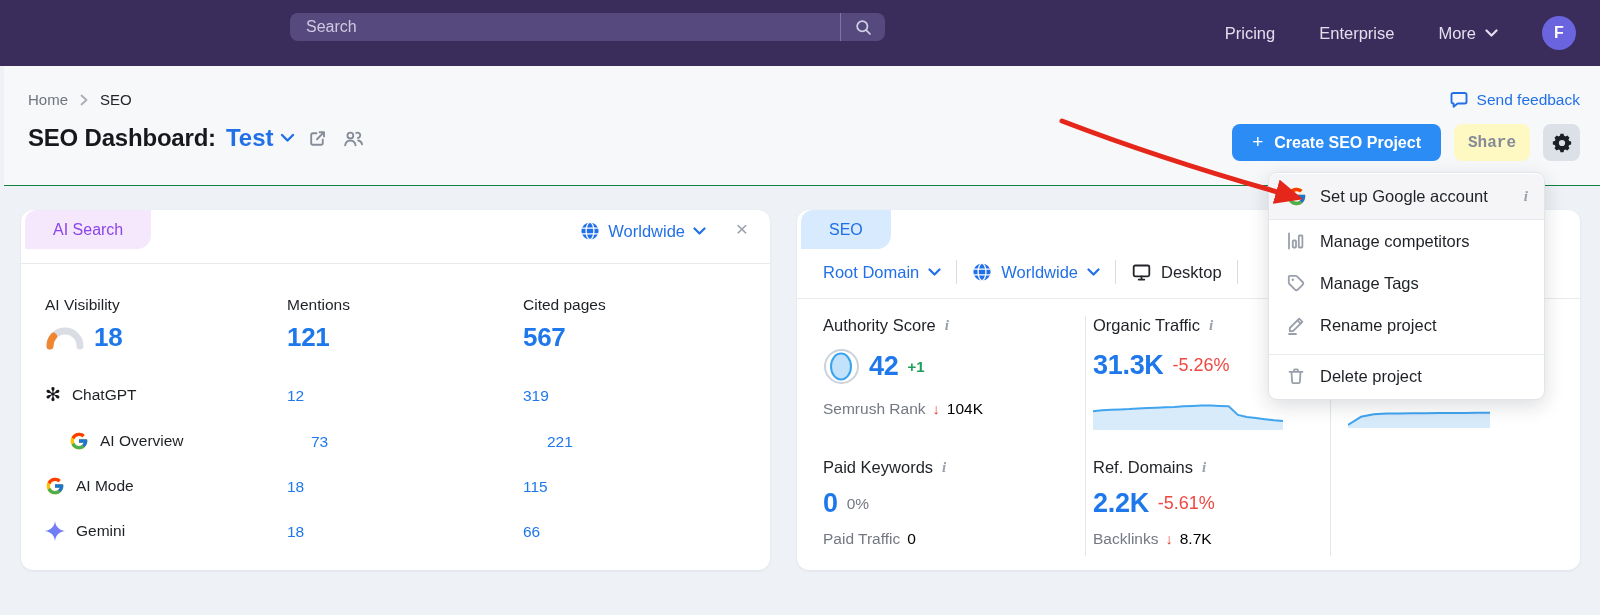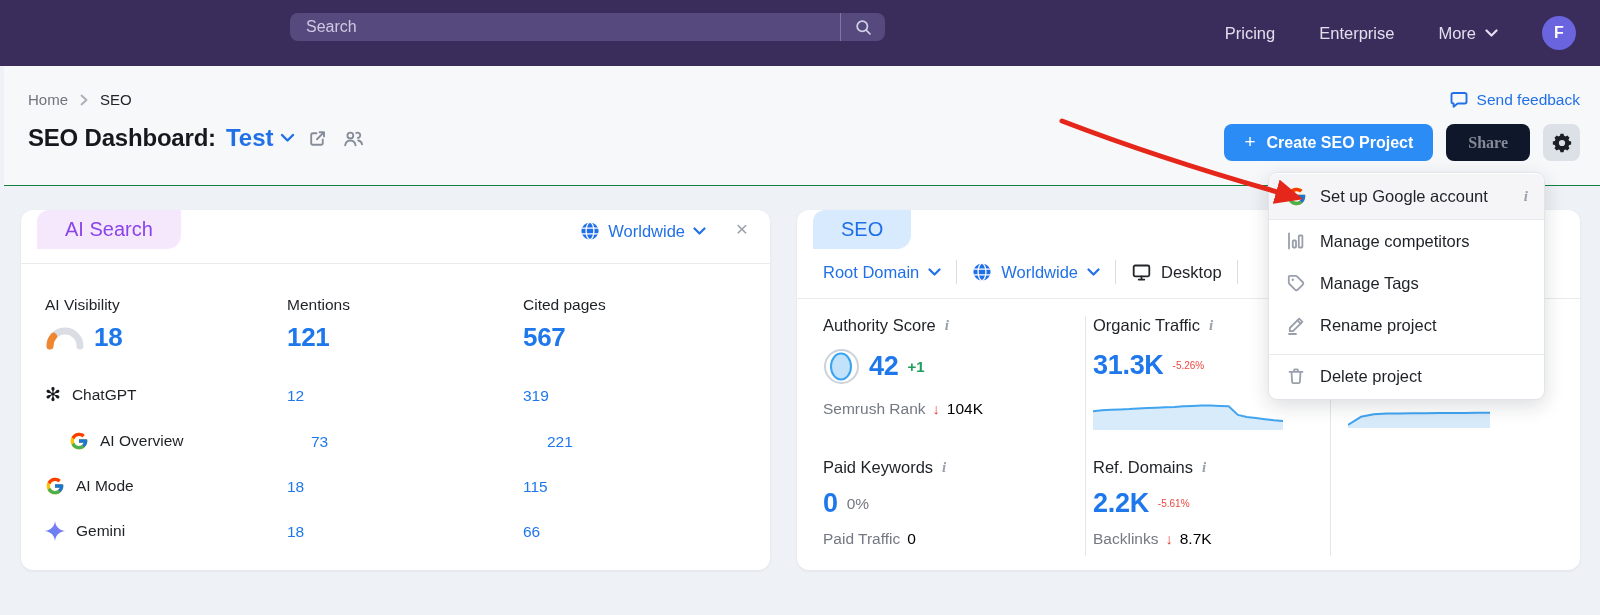--- a/index.html
+++ b/index.html
@@ -24,28 +24,28 @@
   .bc-cur { color:#23252B; }
   .title-row { position:absolute; left:24px; top:58px; display:flex; align-items:center; gap:10px; }
   .page-title { font-size:24px; font-weight:700; color:#17181D; letter-spacing:-0.2px; }
   .project-select { display:flex; align-items:center; gap:7px; background:none; border:none; cursor:pointer; font-family:"Liberation Sans", sans-serif; }
   .project-select span { font-size:24px; font-weight:700; color:#2170E8; }
   .icon-btn { background:none; border:none; cursor:pointer; display:flex; align-items:center; padding:2px; }
   .send-feedback { position:absolute; right:24px; top:24px; display:flex; align-items:center; gap:8px; color:#2170E8; font-size:15.5px; text-decoration:none; cursor:pointer; }
   .header-actions { position:absolute; right:24px; top:58px; display:flex; align-items:center; gap:13px; }
   .btn-primary { height:37px; padding:0 20px; background:#2B8CF6; color:#fff; border:none; border-radius:8px; font-size:16px; font-weight:700; display:flex; align-items:center; gap:11px; cursor:pointer; font-family:"Liberation Sans", sans-serif; }
   .btn-primary .plus { font-size:19px; font-weight:400; position:relative; top:-1px; }
-  .btn-secondary { height:37px; padding:0 22px; background:#0f172a; color:#858B97; border:none; border-radius:8px; font-size:16px; font-weight:600; cursor:pointer; font-family:Liberation Serif, serif; }
+  .btn-secondary { height:37px; padding:0 14px; background:#fef9c3; color:#858B97; border:none; border-radius:8px; font-size:16px; font-weight:600; cursor:pointer; font-family:Liberation Mono, monospace; }
   .btn-gear { width:37px; height:37px; background:#DCE1E7; border:none; border-radius:8px; display:flex; align-items:center; justify-content:center; cursor:pointer; }
 
   
   .card { position:absolute; background:#fff; border-radius:12px; box-shadow:0 1px 3px rgba(25,30,45,0.07); }
   .ai-card { left:21px; top:210px; width:749px; height:360px; }
   .seo-card { left:797px; top:210px; width:783px; height:360px; }
-  .card-tab { position:absolute; left:16px; top:0; height:39px; display:flex; align-items:center; padding:0 28px; font-size:20px; font-weight:500; border-radius:12px 0 14px 0; }
+  .card-tab { position:absolute; left:4px; top:0; height:39px; display:flex; align-items:center; padding:0 28px; font-size:16px; font-weight:500; border-radius:12px 0 14px 0; }
   .tab-ai { background:#F5E8FD; color:#8B44E9; }
   .tab-seo { background:#D8EAFD; color:#1F6FE8; }
   .card-hd-border { position:absolute; left:0; right:0; border-top:1px solid #E8EAEE; }
   .ai-card .card-hd-border { top:53px; }
   .seo-card .card-hd-border { top:88px; }
 
   .region-select { position:absolute; right:64px; top:11px; display:flex; align-items:center; gap:8px; background:none; border:none; cursor:pointer; font-family:"Liberation Sans", sans-serif; }
   .region-select span { color:#2170E8; font-size:16.5px; font-weight:500; }
   .card-close { position:absolute; right:22px; top:8px; background:none; border:none; color:#9AA0AB; font-size:21px; cursor:pointer; line-height:1; }
 
@@ -64,21 +64,21 @@
   .filter-item { display:flex; align-items:center; gap:9px; background:none; border:none; cursor:pointer; font-family:"Liberation Sans", sans-serif; }
   .filter-item span { font-size:16.5px; font-weight:500; color:#2170E8; }
   .filter-item.dark span { color:#23252B; font-weight:400; }
   .filter-div { width:1px; height:24px; background:#D9DDE2; }
   .v-div { position:absolute; width:1px; top:106px; height:240px; background:#E4E7EB; }
   .metric-label { position:absolute; display:flex; align-items:center; gap:9px; font-size:16.5px; color:#1E2126; }
   .info-glyph { font-family:"Liberation Serif", serif; font-style:italic; font-size:15px; color:#9AA0AB; font-weight:700; }
   .metric-value { position:absolute; display:flex; align-items:center; gap:9px; }
   .metric-value .v { font-size:27px; font-weight:700; color:#1F78EB; letter-spacing:-0.3px; }
   .delta-green { font-size:15px; font-weight:600; color:#1E9E5A; }
-  .delta-red { font-size:10px; font-weight:500; color:#EE4840; }
+  .delta-red { font-size:18px; font-weight:500; color:#EE4840; }
   .delta-gray { font-size:15.5px; color:#737882; }
   .metric-sub { position:absolute; display:flex; align-items:center; gap:7px; font-size:15.5px; }
   .metric-sub .sl { color:#737882; }
   .metric-sub .arr { color:#E03C30; font-weight:700; font-size:14.5px; }
   .metric-sub .sv { color:#000000; }
   .spark { position:absolute; }
 
   
   .settings-menu { position:absolute; left:1268px; top:172px; width:277px; height:228px; background:#fff; border:1px solid #E2E4E9; border-radius:9px; box-shadow:0 6px 20px rgba(20,24,40,0.15); z-index:40; }
   .menu-item { position:absolute; left:0; right:0; display:flex; align-items:center; gap:13px; padding:6px 16px; cursor:pointer; height:42px; }

